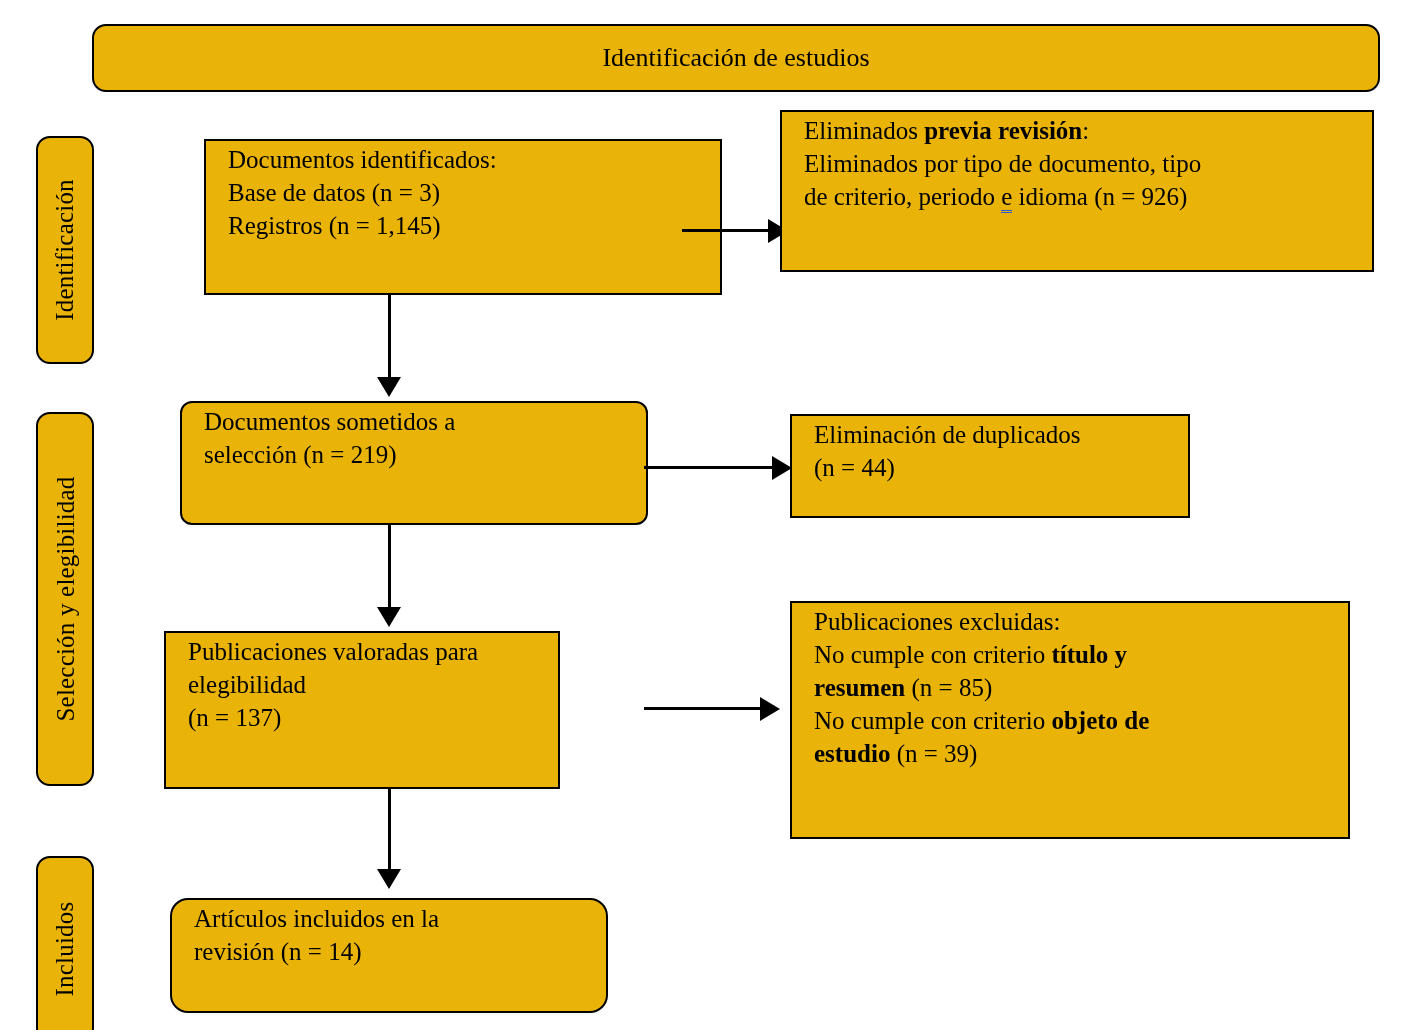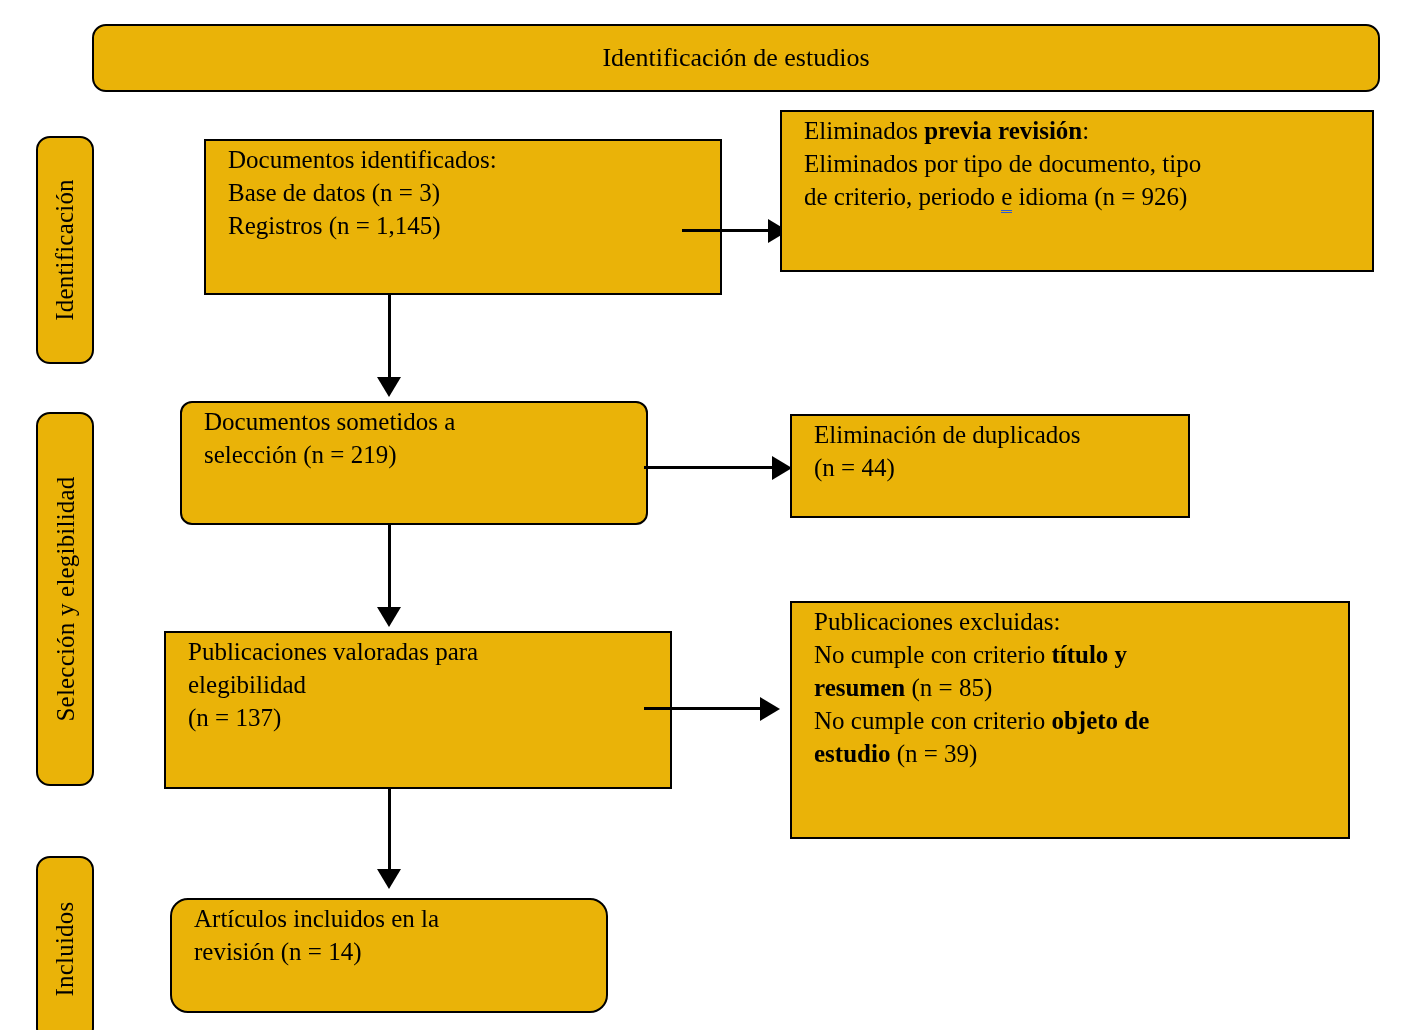--- a/index.html
+++ b/index.html
@@ -141,21 +141,21 @@
   <div class="conn arrow-right" style="left:772px; top:456px;"></div>
 
   <div class="box content" style="left:790px; top:414px; width:400px; height:104px;">
     <span class="box-text">Eliminación de duplicados</span>
     <span class="box-text">(n = 44)</span>
   </div>
 
   <div class="conn v-line" style="left:388px; top:525px; height:82px;"></div>
   <div class="conn arrow-down" style="left:377px; top:607px;"></div>
 
-  <div class="box content" style="left:164px; top:631px; width:508px; height:158px;">
+  <div class="box content" style="left:164px; top:631px; width:396px; height:158px;">
     <span class="box-text">Publicaciones valoradas para</span>
     <span class="box-text">elegibilidad</span>
     <span class="box-text">(n = 137)</span>
   </div>
 
   <div class="conn h-line" style="left:644px; top:707px; width:122px;"></div>
   <div class="conn arrow-right" style="left:760px; top:697px;"></div>
 
   <div class="box content" style="left:778px; top:601px; width:560px; height:238px;margin-left:12px;">
     <span class="box-text">Publicaciones excluidas:</span>

